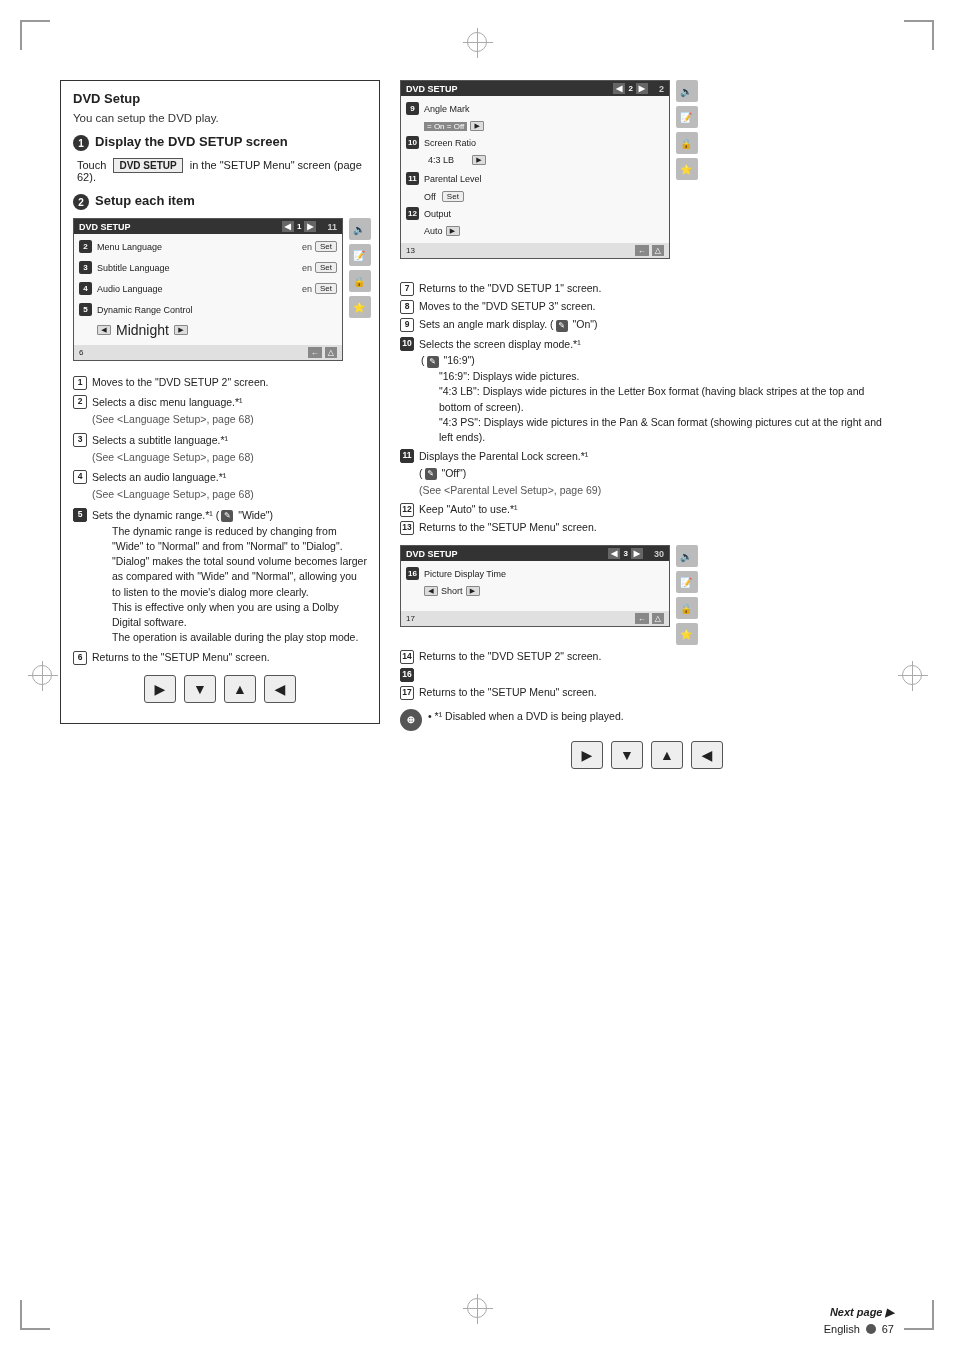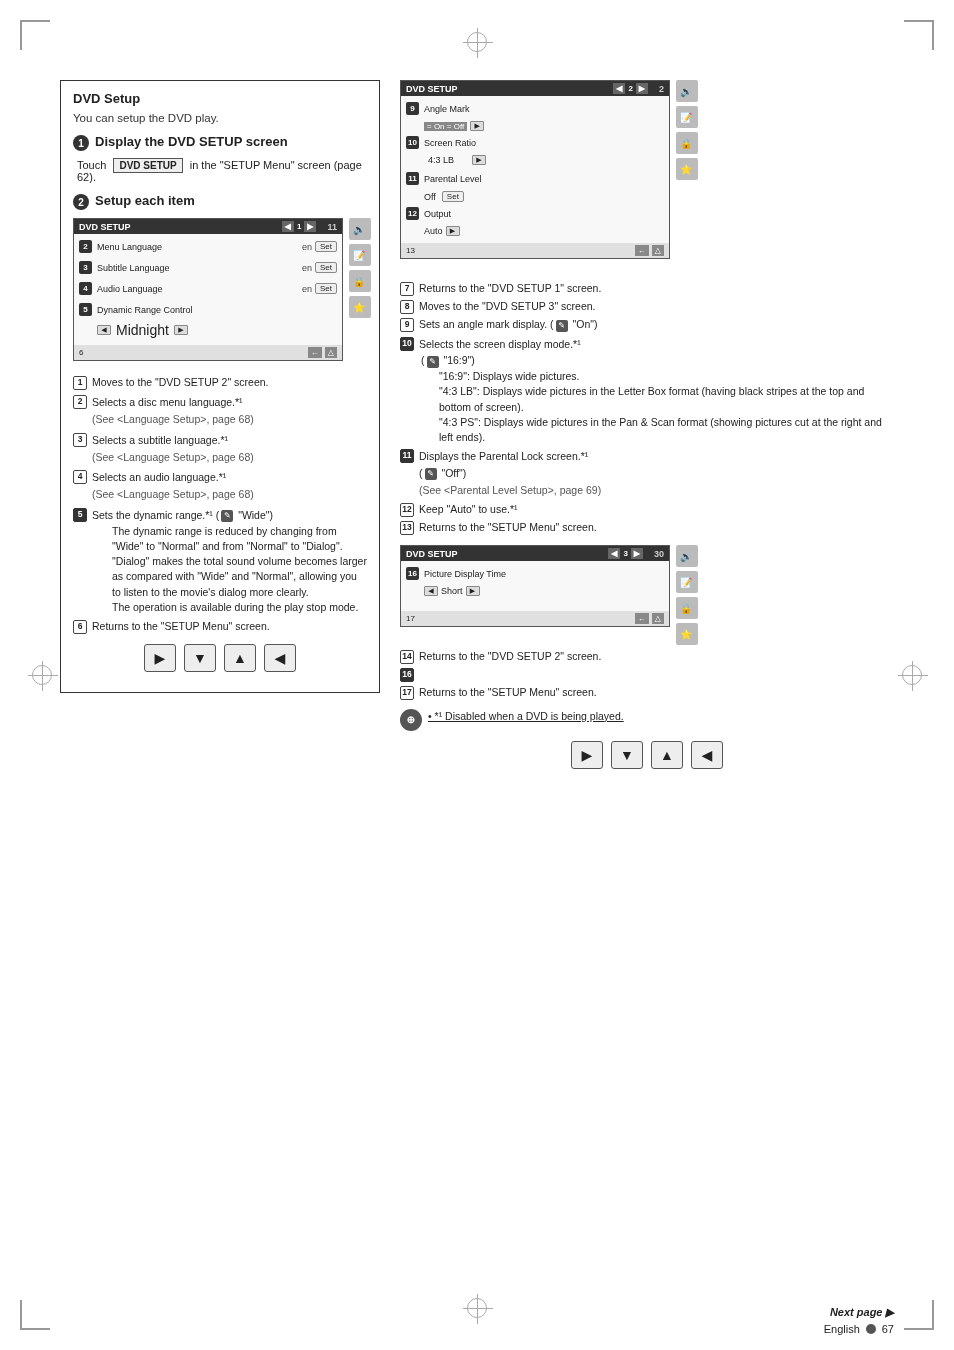--- a/index.html
+++ b/index.html
@@ -313,21 +313,20 @@
       background: #555;
       color: #fff;
       border-radius: 50%;
       font-size: 10px;
       font-weight: bold;
       flex-shrink: 0;
     }
     .note-text {
       font-size: 10.5px;
       line-height: 1.4;
-      text-decoration: underline;
     }
 
     
     .page-footer {
       position: absolute;
       bottom: 15px;
       right: 60px;
       text-align: right;
     }
     .next-page {
@@ -500,20 +499,21 @@
             <div>
               <span class="list-text">Selects an audio language.*¹</span><br>
               <span class="list-text" style="color:#555;">(See &lt;Language Setup&gt;, page 68)</span>
             </div>
           </li>
           <li>
             <span class="num-badge filled">5</span>
             <div>
               <span class="list-text">Sets the dynamic range.*¹ (<span class="icon-pencil">✎</span> "Wide")</span>
               <div class="list-indent">The dynamic range is reduced by changing from "Wide" to "Normal" and from "Normal" to "Dialog". "Dialog" makes the total sound volume becomes larger as compared with "Wide" and "Normal", allowing you to listen to the movie's dialog more clearly.</div>
+              <div class="list-indent">This is effective only when you are using a Dolby Digital software.</div>
               <div class="list-indent">The operation is available during the play stop mode.</div>
             </div>
           </li>
           <li>
             <span class="num-badge">6</span>
             <span class="list-text">Returns to the "SETUP Menu" screen.</span>
           </li>
         </ul>
 
         

